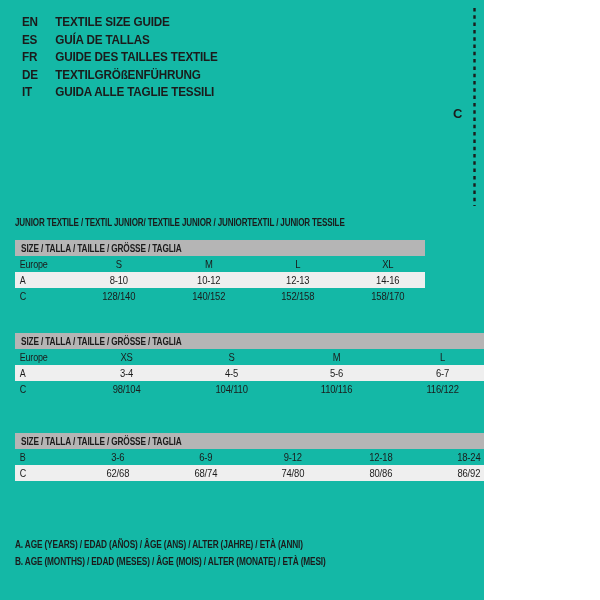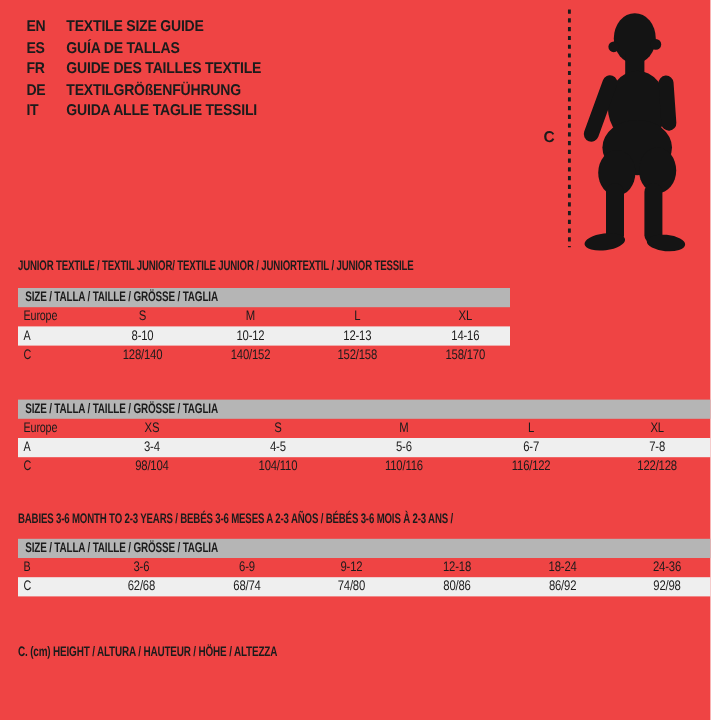--- a/index.html
+++ b/index.html
@@ -1,19 +1,19 @@
 <!DOCTYPE html>
 <html style="--bar: #b5b5b5; --zebra: #efefef; --text: #1b1b1b;"><head>
 <meta charset="utf-8">
 <style>
   html,body{margin:0;padding:0;}
   .canvas{
     position:relative;
-    width:592px;height:600px;
-    background:#ef4444;
+    width:484px;height:600px;
+    background:#14b8a6;
     overflow:hidden;
     font-family:"Liberation Sans","DejaVu Sans",sans-serif;
     color:var(--text,#1b1b1b);
   }
   
   .cond{display:inline-block;transform:scaleX(0.72);transform-origin:0 50%;white-space:nowrap;letter-spacing:-0.2px;}
 
   
   .lang-list{position:absolute;left:22px;top:13px;}
   .lang-row{display:flex;height:17.5px;line-height:17.5px;font-weight:700;font-size:13px;
@@ -149,23 +149,20 @@
           <span class="tcell">98/104</span>
           <span class="tcell">104/110</span>
           <span class="tcell">110/116</span>
           <span class="tcell">116/122</span>
           <span class="tcell">122/128</span>
         </div>
       </div>
   </section>
 
   <section class="size-table t3">
-    <div class="table-title">
-      <span class="cond"><span>BABIES 3-6 MONTH TO 2-3 YEARS / BEBÉS 3-6 MESES A 2-3 AÑOS / BÉBÉS 3-6 MOIS À 2-3 ANS /</span></span>
-    </div>
     <div class="bar"><span class="cond">SIZE / TALLA / TAILLE / GRÖSSE / TAGLIA</span></div>
     <div class="rows">
         <div class="trow">
           <span class="tlabel">B</span>
           <span class="tcell">3-6</span>
           <span class="tcell">6-9</span>
           <span class="tcell">9-12</span>
           <span class="tcell">12-18</span>
           <span class="tcell">18-24</span>
           <span class="tcell">24-36</span>
@@ -176,16 +173,17 @@
           <span class="tcell">68/74</span>
           <span class="tcell">74/80</span>
           <span class="tcell">80/86</span>
           <span class="tcell">86/92</span>
           <span class="tcell">92/98</span>
         </div>
       </div>
   </section>
 
   <div class="legend">
-    <div class="legend-line"><span class="cond">C. (cm) HEIGHT / ALTURA / HAUTEUR / HÖHE / ALTEZZA</span></div>
+    <div class="legend-line"><span class="cond">A. AGE (YEARS) / EDAD (AÑOS) / ÂGE (ANS) / ALTER (JAHRE) / ETÀ (ANNI)</span></div>
+    <div class="legend-line"><span class="cond">B. AGE (MONTHS) / EDAD (MESES) / ÂGE (MOIS) / ALTER (MONATE) / ETÀ (MESI)</span></div>
   </div>
 
 </div>
 
 </body></html>

